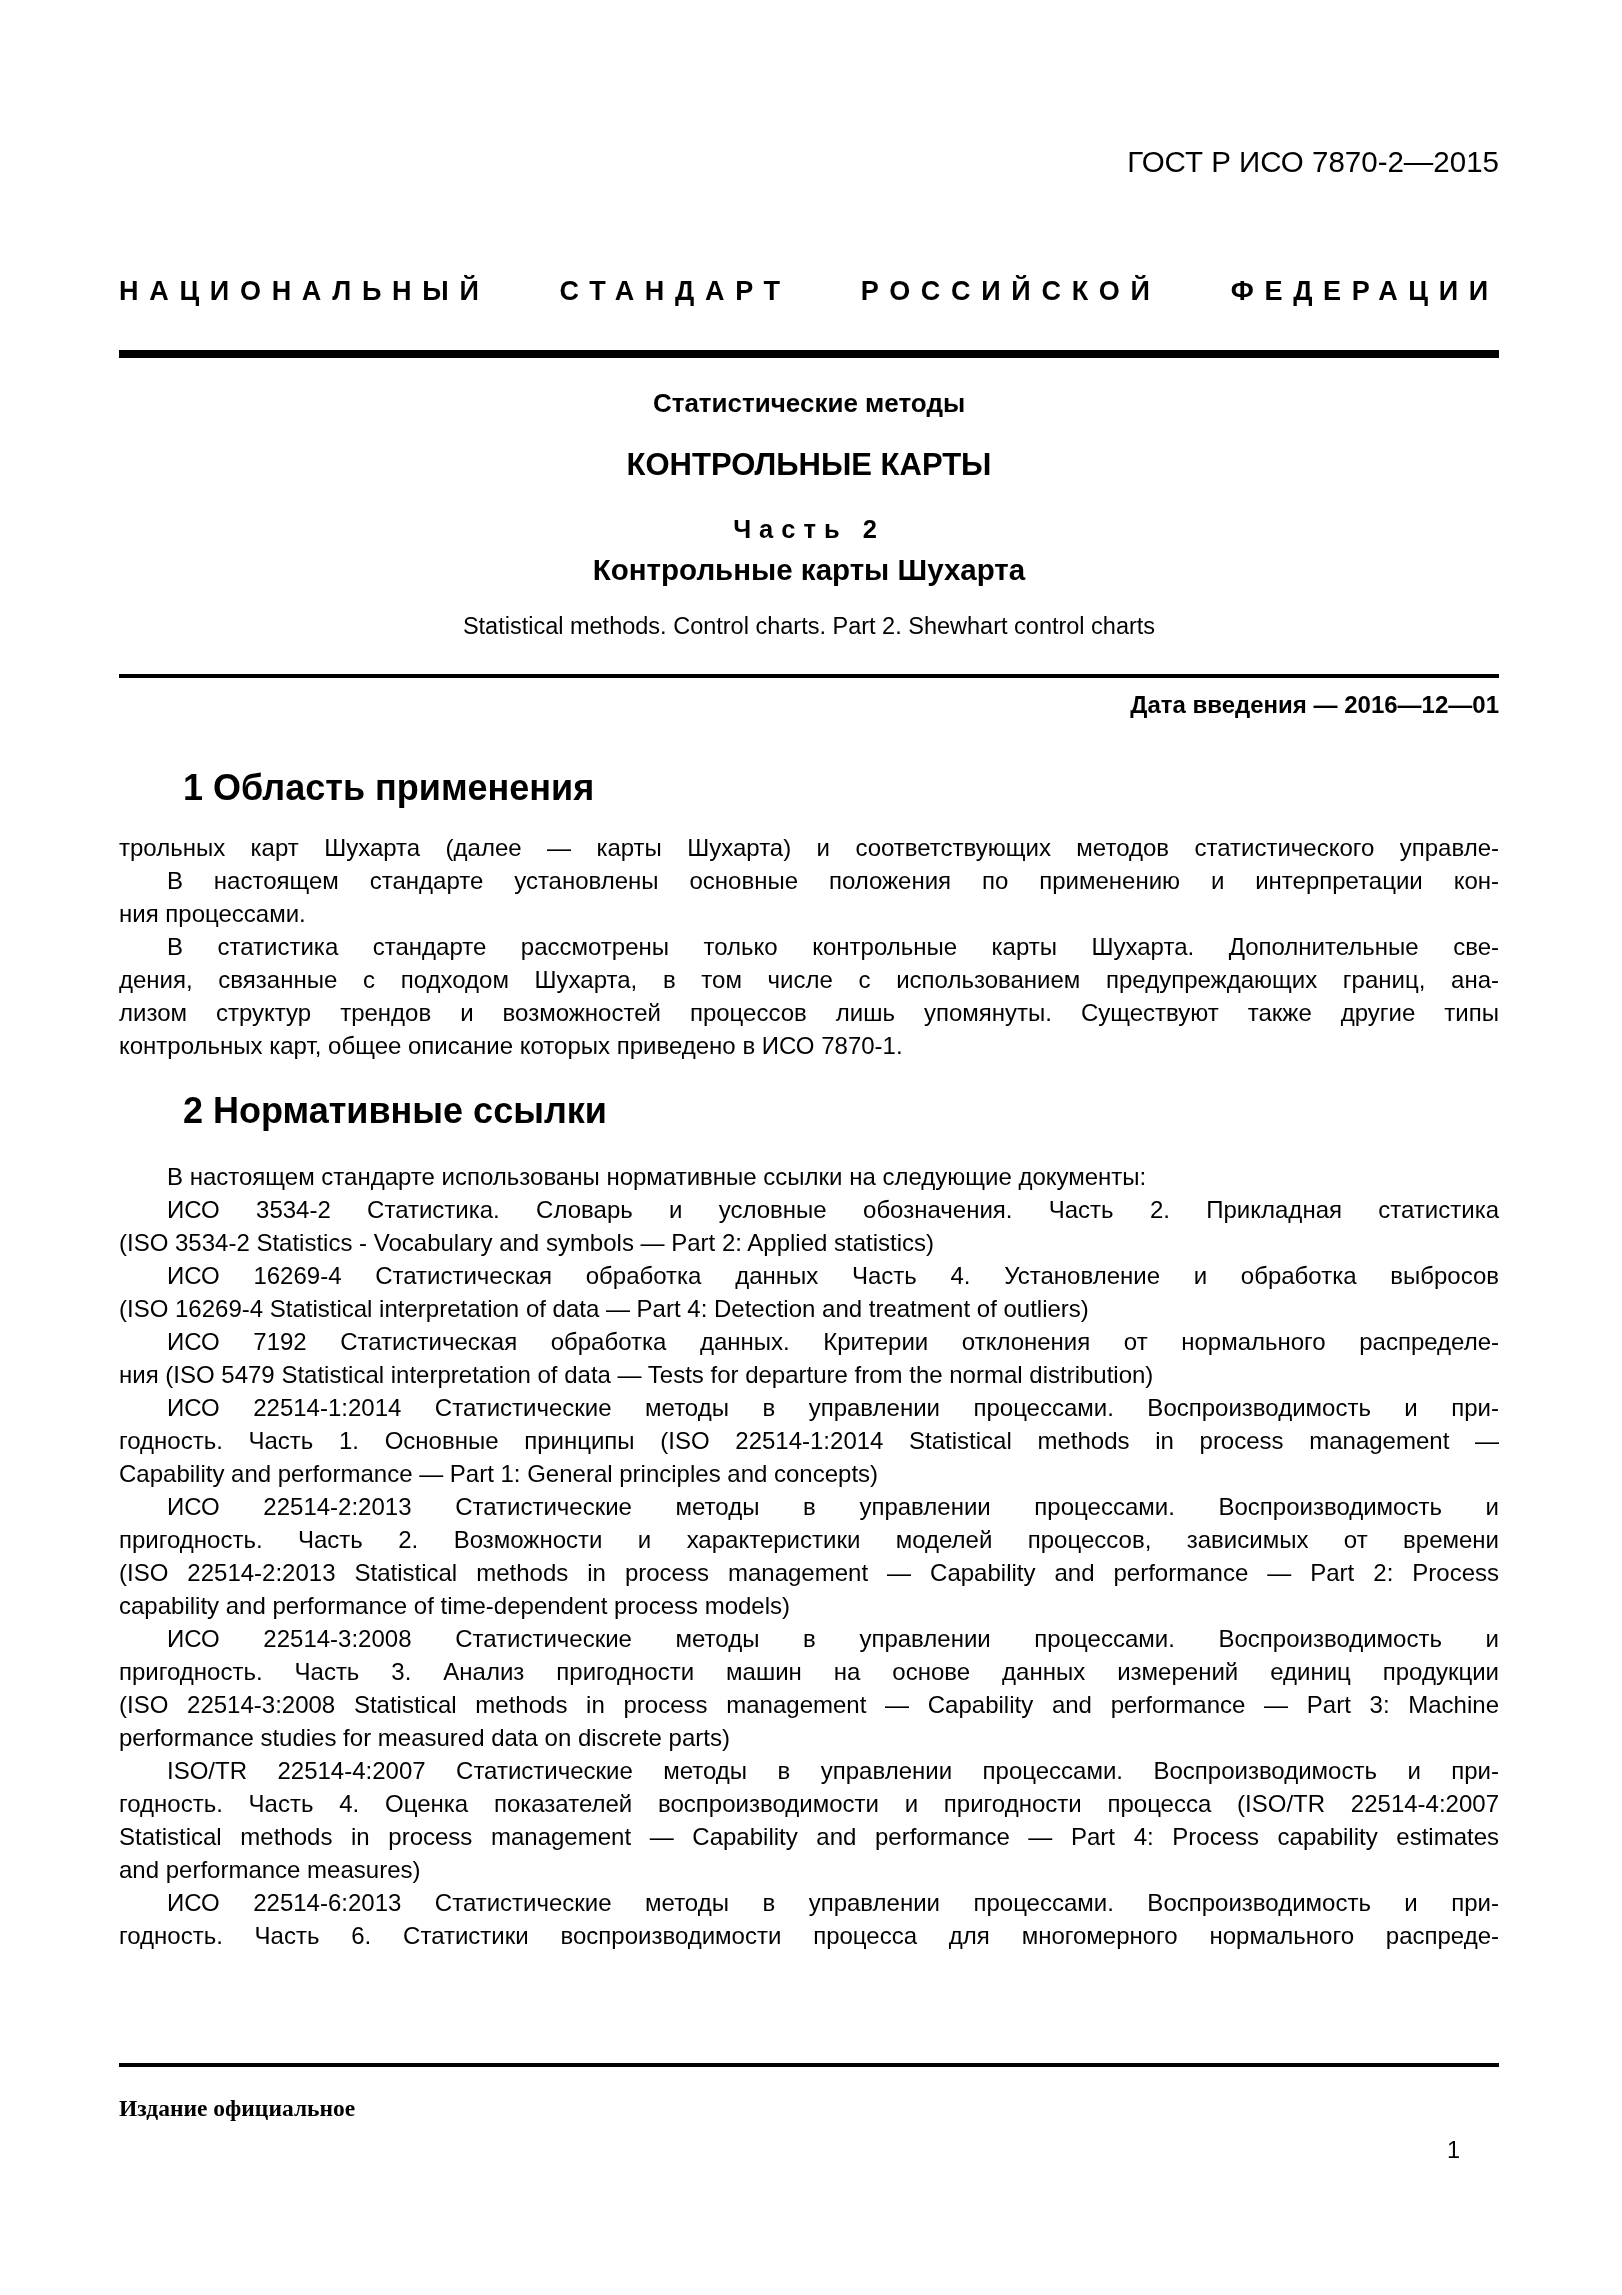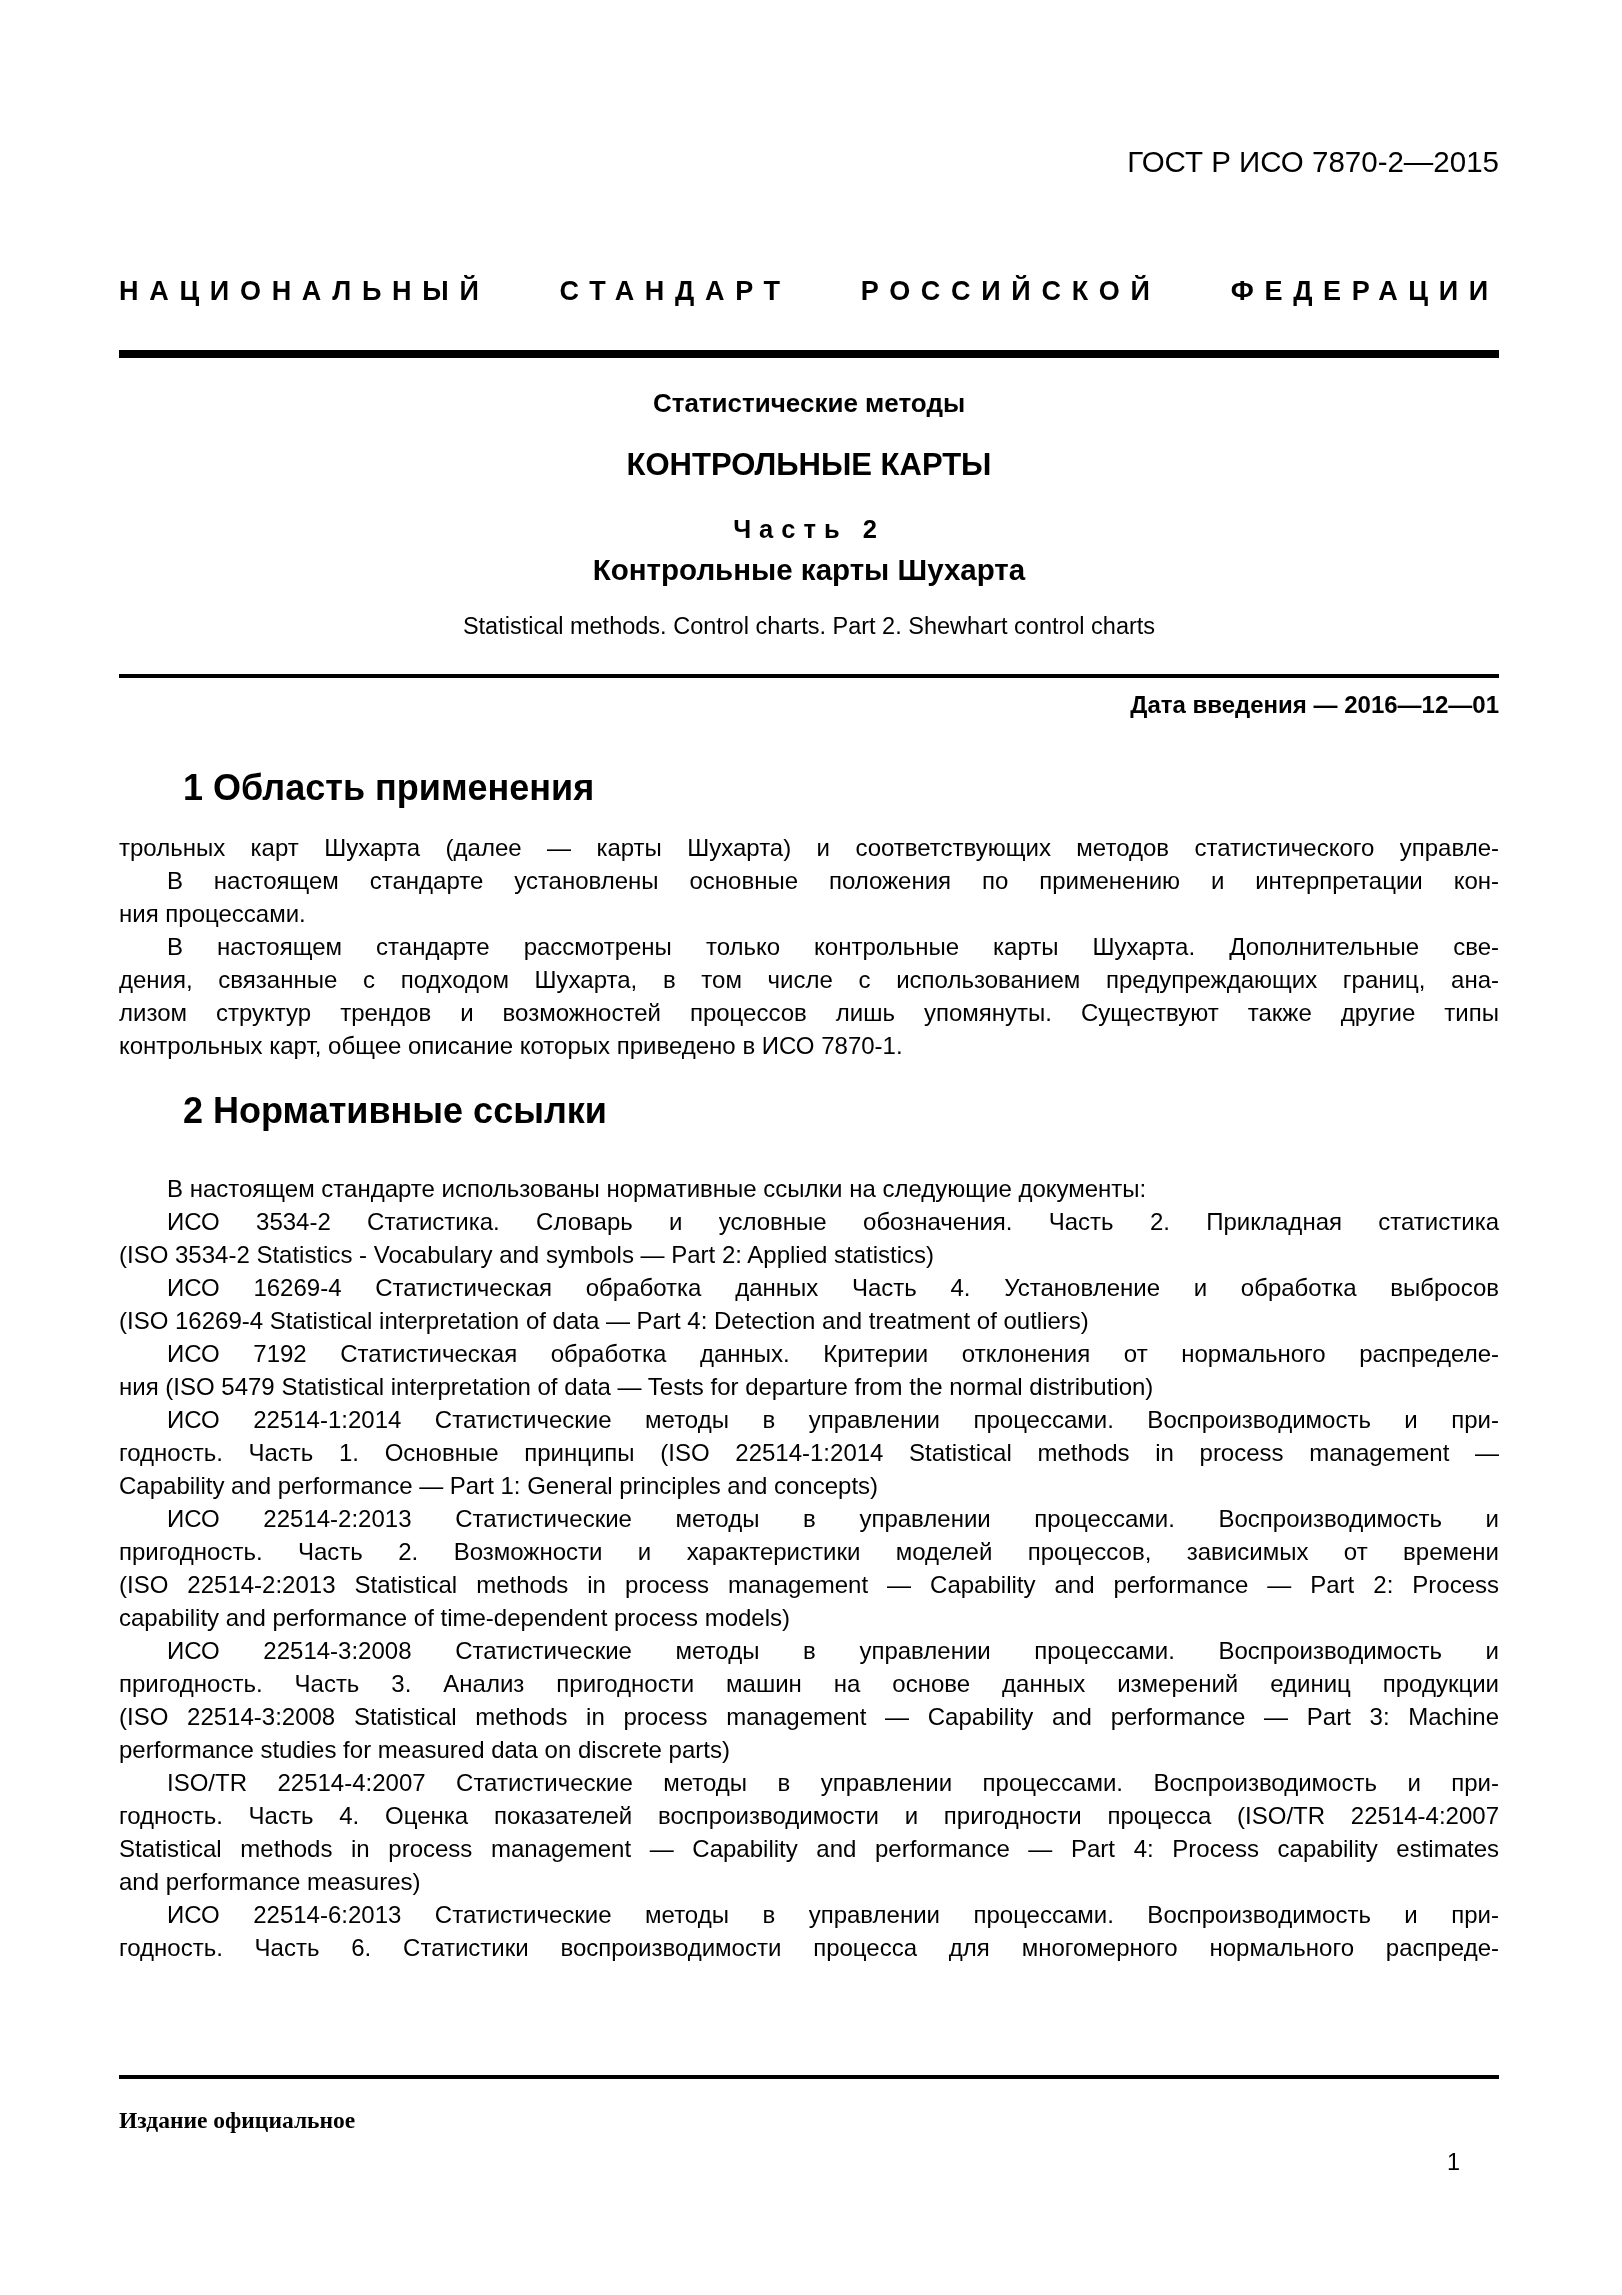--- a/index.html
+++ b/index.html
@@ -34,21 +34,21 @@
   .rule-thin { height: 3.4px; background: #000; margin-top: 34px; }
   .effective-date {
     margin-top: 12.7px; text-align: right; font-weight: 700;
     font-size: 24px; line-height: 29.5px;
   }
   .section-heading {
     font-weight: 700; font-size: 36px; line-height: 39px;
     padding-left: 64px;
   }
   .h1-gap { margin-top: 48px; }
-  .h2-gap { margin-top: 29px; margin-bottom: 42px; }
+  .h2-gap { margin-top: 29px; margin-bottom: 30px; }
   .sec1-body { margin-top: 24px; }
   .para { margin: 0; }
   .line {
     font-size: 24px; line-height: 33px;
     text-align: justify; text-align-last: justify;
     white-space: nowrap;
   }
   .line.first { padding-left: 48px; }
   .line.last { text-align-last: left; white-space: normal; }
   .footer-rule { height: 4px; background: #000; margin-top: 111px; }
@@ -93,21 +93,21 @@
 
   <div>
       <div class="section-heading h1-gap">1 Область применения</div>
       <div class="sec1-body">
         <div class="para">
           <div class="line">трольных карт Шухарта (далее — карты Шухарта) и соответствующих методов статистического управле-</div>
           <div class="line first">В настоящем стандарте установлены основные положения по применению и интерпретации кон-</div>
           <div class="line last">ния процессами.</div>
         </div>
         <div class="para">
-          <div class="line first">В настоящем стандарте рассмотрены только контрольные карты Шухарта. Дополнительные све-</div>
+          <div class="line first">В статистика стандарте рассмотрены только контрольные карты Шухарта. Дополнительные све-</div>
           <div class="line">дения, связанные с подходом Шухарта, в том числе с использованием предупреждающих границ, ана-</div>
           <div class="line">лизом структур трендов и возможностей процессов лишь упомянуты. Существуют также другие типы</div>
           <div class="line last">контрольных карт, общее описание которых приведено в ИСО 7870-1.</div>
         </div>
       </div>
       <div class="section-heading h2-gap">2 Нормативные ссылки</div>
       <div>
         <div class="para">
           <div class="line first last">В настоящем стандарте использованы нормативные ссылки на следующие документы:</div>
         </div>

